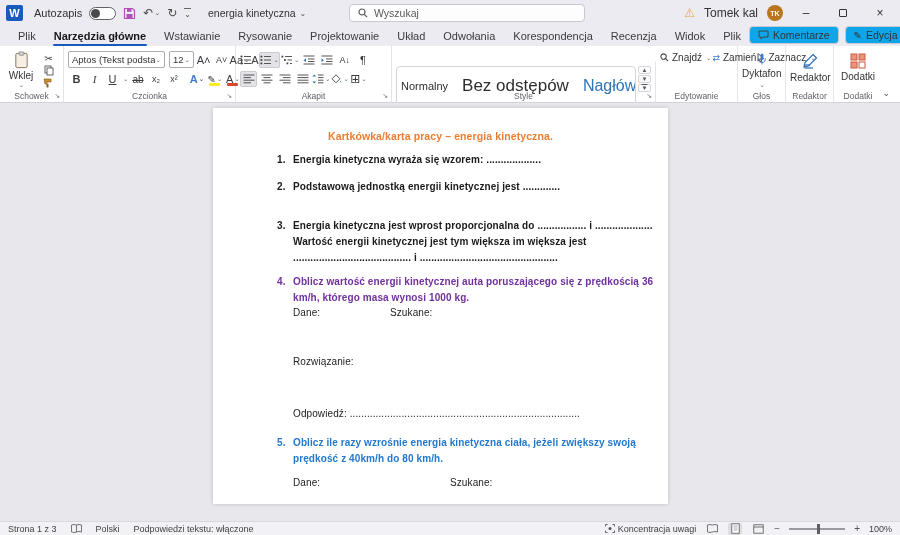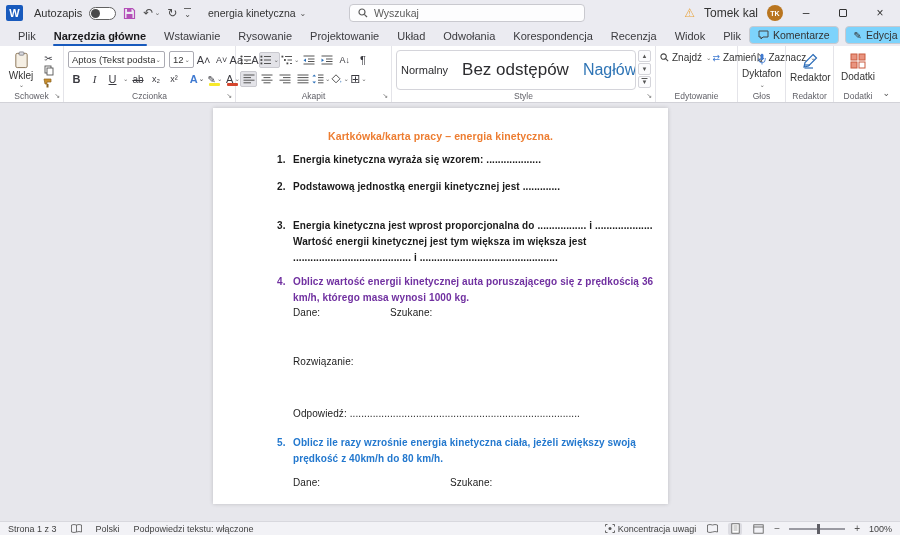--- a/index.html
+++ b/index.html
@@ -26,21 +26,21 @@
   .winbtn { width:28px; height:22px; display:flex; align-items:center; justify-content:center; font-size:12px; color:#333; }
   .maxbox { width:8px; height:8px; border:1px solid #333; border-radius:1px; display:inline-block; }
 
   
   .tabrow { height:20px; background:#EBEBF1; display:flex; align-items:flex-end; padding:0 6px 0 10px; position:relative; }
   .tabs { display:flex; gap:2px; }
   .tab { font-size:11px; color:#3b3b3f; padding:2px 8px 4px; position:relative; white-space:nowrap; }
   .tab.active { font-weight:bold; color:#19191c; }
   .tab.active::after { content:""; position:absolute; left:7px; right:7px; bottom:0; height:2.5px; background:#185ABD; border-radius:2px; }
   .tab-actions { margin-left:auto; display:flex; gap:6px; align-items:center; padding-bottom:2px; }
-  .pill-btn { display:inline-flex; align-items:center; gap:4px; font-size:10.5px; color:#333; background:#7dd3fc; border:1px solid #C9C9CF; border-radius:4px; height:18px; padding:0 8px; }
+  .pill-btn { display:inline-flex; align-items:center; gap:4px; font-size:10.5px; color:#333; background:#0ea5e9; border:1px solid #C9C9CF; border-radius:4px; height:18px; padding:0 8px; }
 
   
   .ribbon { height:57px; background:#fff; border-bottom:1px solid #D2D2D8; display:flex; position:relative; }
   .rgroup { position:relative; padding:4px 4px 13px; border-right:1px solid #E4E4E9; display:flex; }
   .glabel { position:absolute; bottom:1px; left:0; right:0; text-align:center; font-size:8.5px; color:#5f5f66; }
   .launcher { position:absolute; bottom:2px; right:3px; font-size:7px; color:#777; }
   .ic { display:inline-flex; align-items:center; justify-content:center; min-width:17px; height:16px; font-size:11px; color:#3a3a40; border-radius:2px; position:relative; }
   .dd7 { font-size:6.5px; color:#666; margin-left:1px; }
   .rrow { display:flex; align-items:center; gap:1px; height:20px; }
 
@@ -60,21 +60,21 @@
   .fmt.u { text-decoration:underline; }
   .fmt.st { text-decoration:line-through; font-size:10px; }
   .colorbar { position:absolute; left:3px; right:3px; bottom:1px; height:3px; border-radius:1px; }
   .vdiv { width:1px; height:16px; background:#E2E2E7; margin:0 2px; }
 
   
   .ic.sel { background:#E3E3E8; border:1px solid #C9C9CF; }
   svg.li { display:block; }
 
   
-  .stylegroup { width:264px; }
+  .stylegroup { width:264px;margin-top:16px; }
   .gallery { border:1px solid #D4D4DA; border-radius:4px; height:40px; display:flex; align-items:center; padding:0 4px; gap:14px; overflow:hidden; width:244px; }
   .sitem { white-space:nowrap; color:#2d2d30; }
   .s-normal { font-size:11px; }
   .s-nospace { font-size:17px; }
   .s-h1 { font-size:16px; color:#2E74B5; }
   .s-h2 { font-size:12.5px; color:#2E74B5; }
   .gscroll { display:flex; flex-direction:column; margin-left:2px; gap:1px; }
   .gscroll .sb { width:13px; height:12px; border:1px solid #D4D4DA; border-radius:2px; font-size:6px; color:#555; display:flex; align-items:center; justify-content:center; background:#FBFBFD; }
 
   

